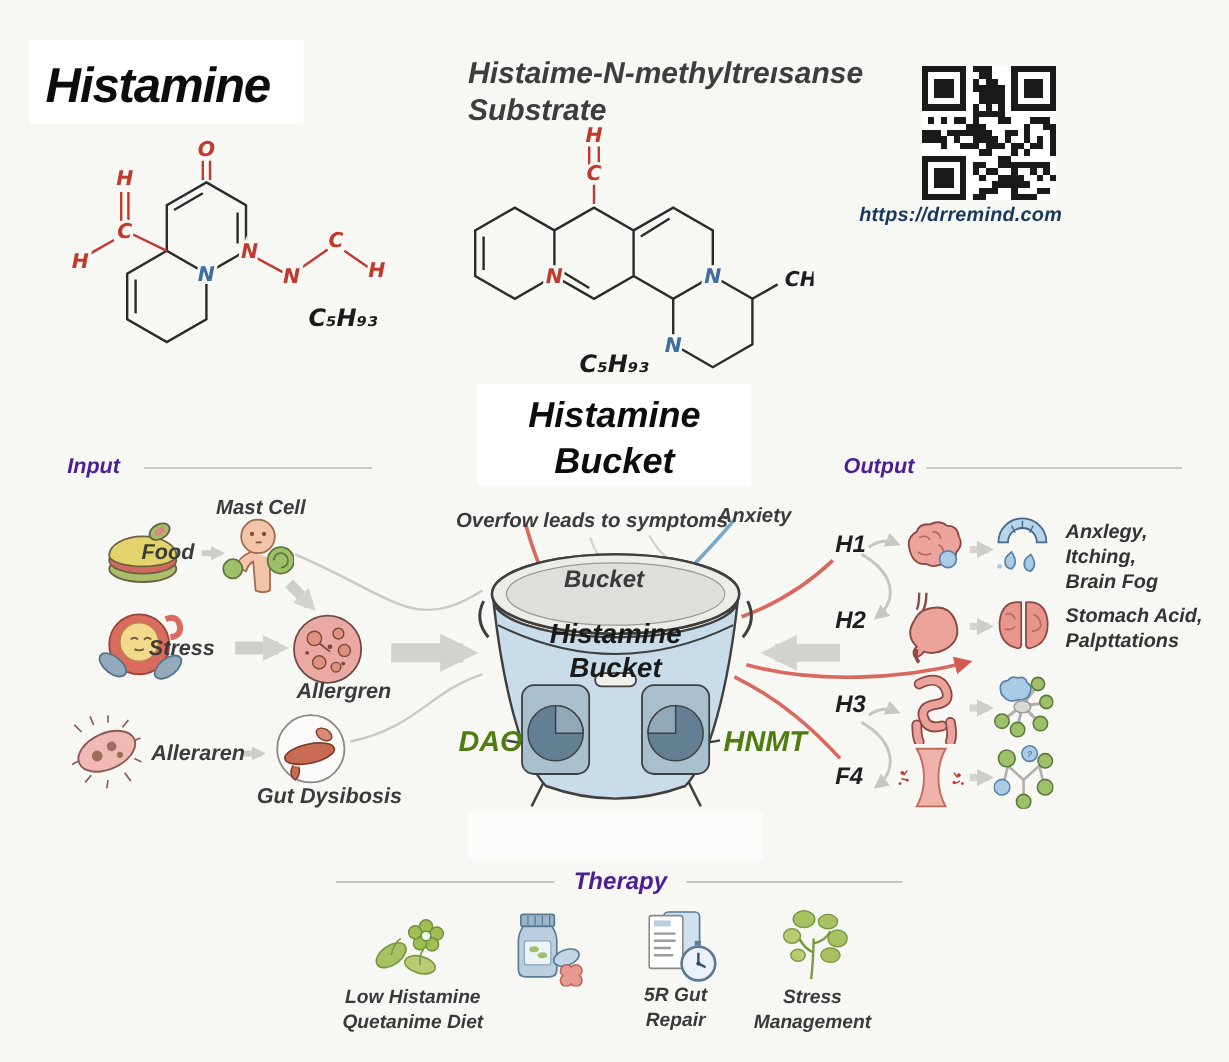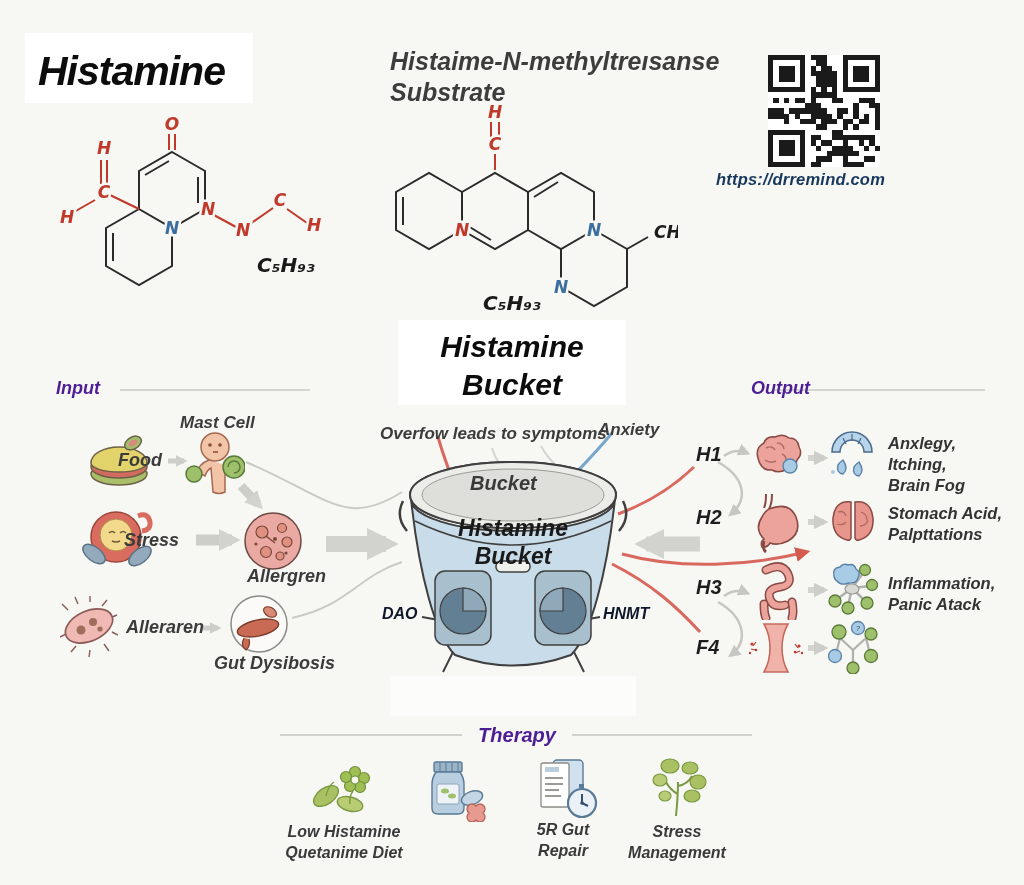--- a/index.html
+++ b/index.html
@@ -12,21 +12,21 @@
   .substrate{font-size:25px;font-weight:600;color:#3d3d3d;line-height:1.25;}
   .url{font-size:16.5px;font-weight:700;color:#17375c;letter-spacing:.2px;}
   .center-title{font-size:30px;font-weight:800;color:#0c0c0c;text-align:center;line-height:1.25;}
   .section-head{font-size:18px;font-weight:700;color:#4c1d95;}
   .row-label{font-size:18px;font-weight:600;color:#3b3b3b;}
   .small-label{font-size:17px;font-weight:600;color:#3b3b3b;}
   .receptor{font-size:20px;font-weight:700;color:#1e1e1e;}
   .symptoms{font-size:16.5px;font-weight:600;color:#333;line-height:1.28;}
   .bucket-rim-label{font-size:20px;font-weight:600;color:#3a3a3a;}
   .bucket-body-label{font-size:23px;font-weight:800;color:#1a1a1a;text-align:center;line-height:1.2;}
-  .enzyme{font-size:16px;font-weight:700;color:#0f172a;}
+  .enzyme{font-size:24px;font-weight:700;color:#4d7c0f;}
   .therapy-label{font-size:16px;font-weight:600;color:#3a3a3a;text-align:center;line-height:1.3;}
   .formula{font-family:"DejaVu Sans",sans-serif;font-size:20px;font-weight:700;fill:#1a1a1a;}
   .atom{font-family:"DejaVu Sans",sans-serif;font-size:17px;font-weight:700;paint-order:stroke;stroke:#f7f7f4;stroke-width:5px;}
   .atom-red{fill:#c0392b;}
   .atom-blue{fill:#3c6e9f;}
   .atom-dark{fill:#1e1e1e;}
   svg{display:block;}
   #qr svg{shape-rendering:crispEdges;}
 </style>
 </head>
@@ -500,21 +500,21 @@
   </svg>
   <div class="abs bucket-rim-label" style="left:470px;top:472px;z-index:3;">Bucket</div>
   <div class="abs bucket-body-label" style="left:428px;top:515px;width:170px;z-index:3;">
     <div>Histamine</div>
     <div>Bucket</div>
   </div>
   <div class="abs whitebox" style="left:390px;top:676px;width:246px;height:40px;z-index:2;background:#fcfcfa;"></div>
   <div class="abs enzyme" style="left:382px;top:605px;z-index:3;">DAO</div>
   <div class="abs enzyme" style="left:603px;top:605px;z-index:3;">HNMT</div>
 
-  <div class="abs section-head" style="left:703px;top:378px;z-index:3;margin-left:48px;">Output</div>
+  <div class="abs section-head" style="left:703px;top:378px;z-index:3;">Output</div>
 
   <div class="abs receptor" style="left:696px;top:443px;z-index:3;">H1</div>
   <div class="abs receptor" style="left:696px;top:506px;z-index:3;">H2</div>
   <div class="abs receptor" style="left:696px;top:576px;z-index:3;">H3</div>
   <div class="abs receptor" style="left:696px;top:636px;z-index:3;">F4</div>
 
   <svg class="abs" style="left:752px;top:434px;z-index:2;" width="52" height="46" viewBox="0 0 52 46">
     <path d="M6,24 q-3,-10 6,-15 q2,-7 11,-6 q8,-4 14,1 q9,0 10,9 q4,7 -2,13 q-1,9 -10,9 q-8,5 -15,1 q-11,1 -14,-12 Z" fill="#eba39b" stroke="#8a4a44" stroke-width="1.5"></path>
     <path d="M14,14 q6,-3 9,2 M25,9 q6,0 7,6 M13,26 q5,4 11,1 M30,20 q5,2 4,8" fill="none" stroke="#b06a60" stroke-width="1.4"></path>
     <circle cx="38" cy="32" r="7" fill="#a9cce6" stroke="#5a82a8" stroke-width="1.4"></circle>
@@ -558,22 +558,20 @@
         <line x1="26" y1="26" x2="38" y2="10"></line>
       </g>
     <path d="M8,14 q-2,-8 6,-9 q3,-4 8,-2 q6,-2 8,4 q5,3 2,9 q-2,6 -9,5 q-8,3 -12,-2 q-3,-2 -3,-5 Z" fill="#a9cce6" stroke="#5a82a8" stroke-width="1.4"></path>
     <ellipse cx="26" cy="27" rx="7" ry="5" fill="#d8d8d4" stroke="#9a9a96" stroke-width="1.2"></ellipse>
     <circle cx="9" cy="39" r="6" fill="#9fc06a" stroke="#5a7a3a" stroke-width="1.3"></circle>
     <circle cx="22" cy="46" r="6" fill="#9fc06a" stroke="#5a7a3a" stroke-width="1.3"></circle>
     <circle cx="41" cy="41" r="6" fill="#9fc06a" stroke="#5a7a3a" stroke-width="1.3"></circle>
     <circle cx="46" cy="23" r="5.5" fill="#9fc06a" stroke="#5a7a3a" stroke-width="1.3"></circle>
     <circle cx="39" cy="8" r="5.5" fill="#9fc06a" stroke="#5a7a3a" stroke-width="1.3"></circle>
   </svg>
-  <div class="abs symptoms preline" style="left:888px;top:573px;z-index:3;">Inflammation,
-Panic Atack</div>
 
   <svg class="abs" style="left:744px;top:622px;z-index:2;" width="64" height="52" viewBox="0 0 64 52">
     <path d="M20,2 C 28,16 28,36 20,50 L 44,50 C 36,36 36,16 44,2 Z" fill="#f0b3aa" stroke="#c56a5e" stroke-width="1.6"></path>
     <g fill="#c03a2e">
       <circle cx="8" cy="22" r="1.6"></circle>
         <circle cx="12" cy="28" r="1.3"></circle>
         <circle cx="6" cy="31" r="1.2"></circle>
         <path d="M9,24 l3,-4 M7,27 l5,1" stroke="#c03a2e" stroke-width="1.2"></path>
       <circle cx="55" cy="24" r="1.6"></circle>
         <circle cx="51" cy="30" r="1.3"></circle>

